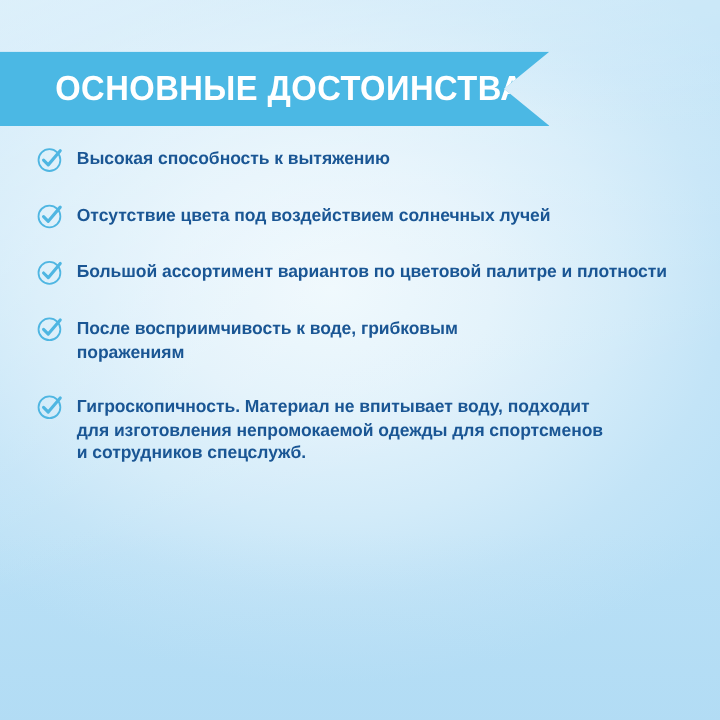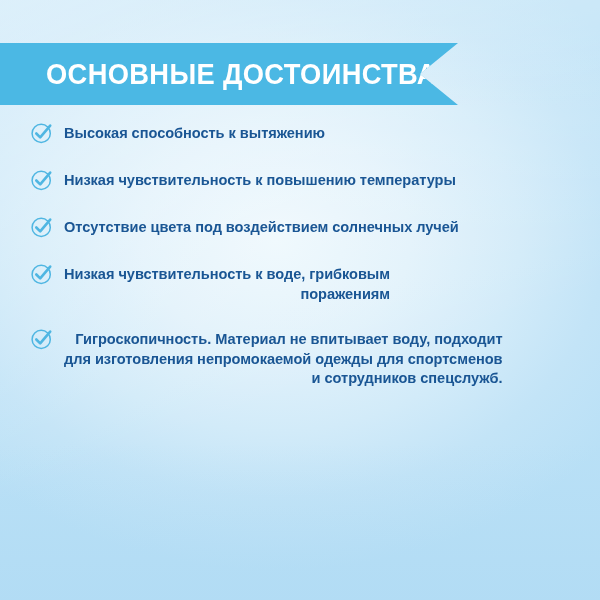--- a/index.html
+++ b/index.html
@@ -65,21 +65,20 @@
     position: absolute;
     left: 30px;
     top: 122px;
     width: 550px;
   }
   .benefit-item {
     position: relative;
     display: flex;
     align-items: flex-start;
     margin-bottom: 24px;
-    text-align: right;
   }
   .benefit-item:last-child { margin-bottom: 16px; }
 
   .check-icon {
     flex: 0 0 auto;
     width: 24px;
     height: 24px;
     margin-top: -1px;
     margin-right: 10px;
   }
@@ -110,50 +109,50 @@
     <div class="benefit-item">
       <span class="check-icon">
         <svg width="24" height="24" viewBox="0 0 24 24">
           <circle cx="11.2" cy="12.4" r="9.1" fill="none" stroke="#4fb6e2" stroke-width="1.5"></circle>
           <path d="M6.3 12.5 L10.2 16.4 L20.2 4.6" fill="none" stroke="#4fb6e2" stroke-width="2.6" stroke-linecap="round" stroke-linejoin="round"></path>
         </svg>
       </span>
       <span class="benefit-text">Высокая способность к вытяжению</span>
     </div>
 
-    <div class="benefit-item">
-      <span class="check-icon">
-        <svg width="24" height="24" viewBox="0 0 24 24">
-          <circle cx="11.2" cy="12.4" r="9.1" fill="none" stroke="#4fb6e2" stroke-width="1.5"></circle>
-          <path d="M6.3 12.5 L10.2 16.4 L20.2 4.6" fill="none" stroke="#4fb6e2" stroke-width="2.6" stroke-linecap="round" stroke-linejoin="round"></path>
-        </svg>
-      </span>
-      <span class="benefit-text">Низкая чувствительность к повышению температуры</span>
-    </div>
 
 
     <div class="benefit-item">
       <span class="check-icon">
         <svg width="24" height="24" viewBox="0 0 24 24">
           <circle cx="11.2" cy="12.4" r="9.1" fill="none" stroke="#4fb6e2" stroke-width="1.5"></circle>
           <path d="M6.3 12.5 L10.2 16.4 L20.2 4.6" fill="none" stroke="#4fb6e2" stroke-width="2.6" stroke-linecap="round" stroke-linejoin="round"></path>
         </svg>
       </span>
       <span class="benefit-text">Отсутствие цвета под воздействием солнечных лучей</span>
     </div>
 
+    <div class="benefit-item">
+      <span class="check-icon">
+        <svg width="24" height="24" viewBox="0 0 24 24">
+          <circle cx="11.2" cy="12.4" r="9.1" fill="none" stroke="#4fb6e2" stroke-width="1.5"></circle>
+          <path d="M6.3 12.5 L10.2 16.4 L20.2 4.6" fill="none" stroke="#4fb6e2" stroke-width="2.6" stroke-linecap="round" stroke-linejoin="round"></path>
+        </svg>
+      </span>
+      <span class="benefit-text">Большой ассортимент вариантов по цветовой палитре и плотности</span>
+    </div>
 
     <div class="benefit-item">
       <span class="check-icon">
         <svg width="24" height="24" viewBox="0 0 24 24">
           <circle cx="11.2" cy="12.4" r="9.1" fill="none" stroke="#4fb6e2" stroke-width="1.5"></circle>
           <path d="M6.3 12.5 L10.2 16.4 L20.2 4.6" fill="none" stroke="#4fb6e2" stroke-width="2.6" stroke-linecap="round" stroke-linejoin="round"></path>
         </svg>
       </span>
-      <span class="benefit-text">Низкая чувствительность к воде, грибковым
+      <span class="benefit-text">После восприимчивость к воде, грибковым
 поражениям</span>
     </div>
 
     <div class="benefit-item">
       <span class="check-icon">
         <svg width="24" height="24" viewBox="0 0 24 24">
           <circle cx="11.2" cy="12.4" r="9.1" fill="none" stroke="#4fb6e2" stroke-width="1.5"></circle>
           <path d="M6.3 12.5 L10.2 16.4 L20.2 4.6" fill="none" stroke="#4fb6e2" stroke-width="2.6" stroke-linecap="round" stroke-linejoin="round"></path>
         </svg>
       </span>

